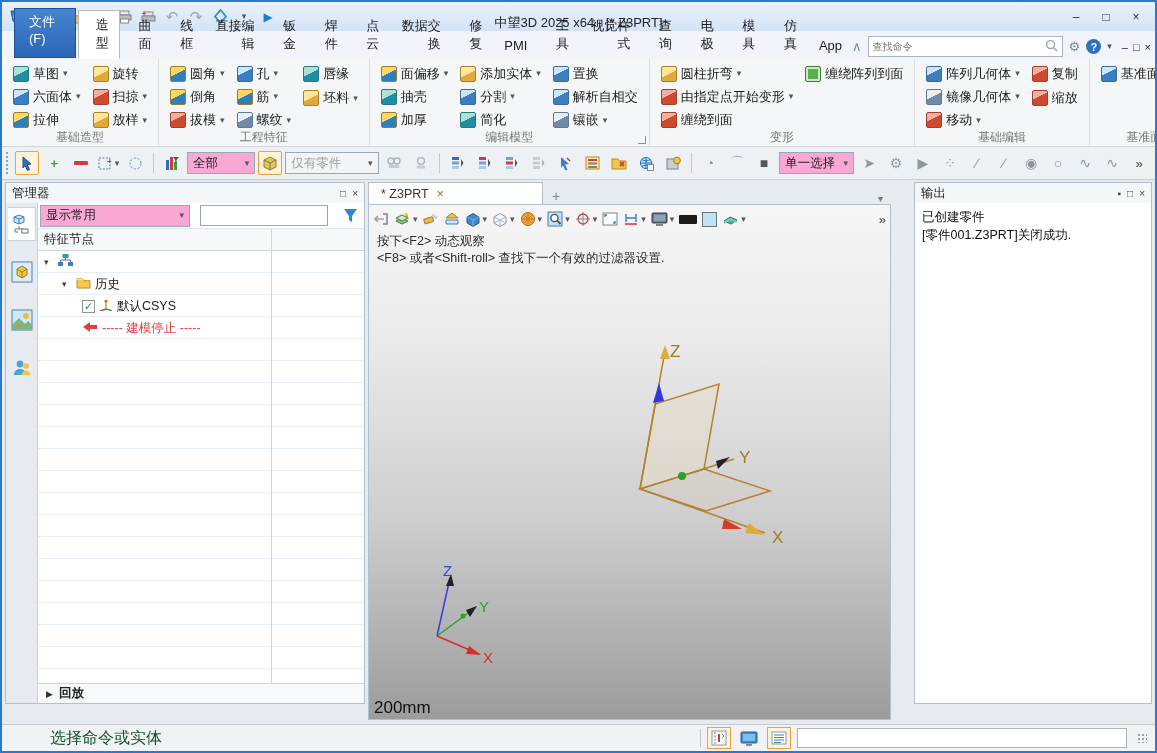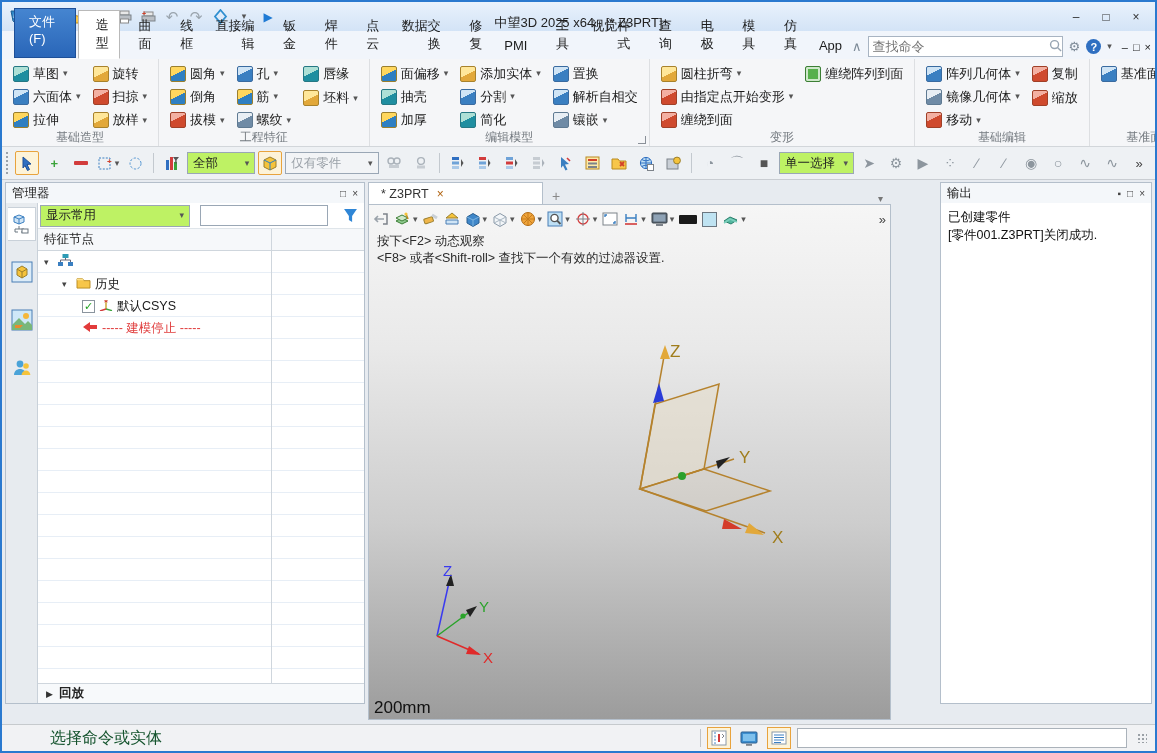--- a/index.html
+++ b/index.html
@@ -17,21 +17,21 @@
   .glyph-undo { color:#9aa4ad; font-size:15px; }
   .glyph-play { color:#1f7ad4; font-size:12px; }
 
   
   .menubar { height:28px; flex:0 0 28px; background:#f1f5fb; display:flex; align-items:flex-end; padding:0 0 0 12px; }
   .menu-file { background:linear-gradient(#4585d0,#2a66b8); color:#fff; font-size:13px; padding:4px 14px 11px; border:1px solid #1d4f98; margin-bottom:1px; }
   .mtab { font-size:13px; color:#1c1c1c; padding:5px 10px 6px; margin-left:2px;text-align:right; }
   .mtab.active { background:#fff; border:1px solid #b9b9b9; border-bottom:1px solid #fff; }
   .menu-right { margin-left:auto; display:flex; align-items:center; gap:6px; padding-right:4px; margin-bottom:2px; }
   .searchbox { width:195px; height:21px; background:#fff; border:1px solid #a8b4c2; display:flex; align-items:center; padding:0 4px; }
-  .searchbox input { border:none; outline:none; flex:1; font-size:13px; color:#444; font-family:inherit; background:transparent; }
+  .searchbox input { border:none; outline:none; flex:1; font-size:10px; color:#444; font-family:inherit; background:transparent; }
   .mini-ic { font-size:13px; color:#7d8density; color:#7d8a97; }
   .help-ic { width:15px; height:15px; border-radius:50%; background:#2f6fc1; color:#fff; font-size:11px; font-weight:bold; display:flex; align-items:center; justify-content:center; }
   .doc-ctrl { font-size:11px; color:#222; display:flex; gap:5px; margin-left:4px; }
 
   
   .ribbon { height:88px; flex:0 0 88px; background:#f5f6f8; border-bottom:1px solid #d2d6da; display:flex; }
   .rgroup { position:relative; border-right:1px solid #dddfe2; padding:3px 8px 14px 8px; display:flex; gap:6px; }
   .rcol { display:flex; flex-direction:column; }
   .ritem { display:flex; align-items:center; gap:4px; height:24px; font-size:13px; color:#1b1b1b; padding:0 3px; white-space:nowrap; }
   .rlabel { position:absolute; bottom:0; left:0; right:0; text-align:center; font-size:12px; color:#73797f; }
@@ -45,21 +45,21 @@
   .ic-red      { background:linear-gradient(155deg,#f3b0a2 0 40%,#cf4a2e 40% 100%); border:1px solid #a04028; }
   .ic-green    { background:linear-gradient(#58b04c 0 100%); border:1px solid #3c7f35; box-shadow:inset 0 0 0 2px #cfe8cb; }
   .ic-grayblue { background:linear-gradient(155deg,#e8eef4 0 45%,#6f8ba6 45% 100%); border:1px solid #5f7astration; border:1px solid #5f7a92; }
 
   
   .seltool { height:33px; flex:0 0 33px; background:#eef1f4; border-bottom:1px solid #c9cdd2; display:flex; align-items:center; padding:0 4px; gap:3px; }
   .drag-dots { width:4px; height:22px; border-left:2px dotted #9aa2aa; margin-right:3px; }
   .tbtn { min-width:24px; height:24px; display:flex; align-items:center; justify-content:center; font-size:13px; gap:1px; }
   .tbtn.hl { border:1px solid #e8a33d; background:#fdf3d8; border-radius:2px; }
   .tsep { width:1px; height:20px; background:#c3c9cf; margin:0 3px; }
-  .combo { height:22px; background:#bef264; border:1px solid #9aa7b5; display:flex; align-items:center; font-size:12.5px; color:#222; padding:0 5px; gap:6px; }
+  .combo { height:22px; background:#f9a8d4; border:1px solid #9aa7b5; display:flex; align-items:center; font-size:12.5px; color:#222; padding:0 5px; gap:6px; }
   .combo .caret { margin-left:auto; }
   .combo.disabled { color:#9aa1a8; background:#f2f4f6; }
   .gi { color:#8d969e; } 
   .ci { font-size:14px; }
 
   
   .main { position:relative; flex:1; background:#e7ebf0; }
   .panel { position:absolute; top:2px; bottom:20px; background:#fff; border:1px solid #b4bfcb; display:flex; flex-direction:column; }
   .phead { height:20px; flex:0 0 20px; display:flex; align-items:center; padding:0 6px; font-size:12.5px; color:#222; background:#f4f7fa; }
   .phead .pbtns { margin-left:auto; display:flex; gap:6px; font-size:10px; color:#444; }
@@ -95,21 +95,21 @@
   .tab-pin { margin-left:auto; color:#777; font-size:10px; padding-right:8px; }
   .viewport { flex:1; position:relative; border:1px solid #b4bfcb; border-top:1px solid #b4bfcb; background:linear-gradient(180deg,#f6f6f6 0%,#e9e9e9 28%,#cdcdcd 62%,#9c9c9c 100%); overflow:hidden; }
   .vtool { position:absolute; top:2px; left:4px; right:4px; height:24px; display:flex; align-items:center; gap:5px; }
   .vic { height:20px; display:flex; align-items:center; gap:2px; }
   .msgs { position:absolute; top:28px; left:8px; font-size:12.5px; color:#2b2b2b; line-height:17px; }
   .scale-label { position:absolute; left:5px; bottom:1px; font-size:17px; color:#111; }
   .csys-svg { position:absolute; left:243px; top:136px; }
   .triad-svg { position:absolute; left:50px; bottom:55px; }
 
   
-  .output { right:3px; width:212px; }
+  .output { right:3px; width:238px; }
   .out-body { flex:1; padding:5px 7px; font-size:12.5px; color:#111; line-height:18px; }
 
   
   .statusbar { height:27px; flex:0 0 27px; background:#f1f2f4; border-top:1px solid #c6cacd; display:flex; align-items:center; padding:0 8px; gap:6px; }
   .status-hint { font-size:16px; color:#14532d;margin-left:40px; }
   .sspacer { flex:1; }
   .ssep { width:1px; height:18px; background:#c0c4c8; }
   .sic { width:24px; height:22px; display:flex; align-items:center; justify-content:center; }
   .sic.box { border:1px solid #e8a33d; background:#fdf3d8; }
   .status-input { width:330px; height:20px; border:1px solid #aab2ba; background:#fff; font-family:inherit; font-size:12px; padding:0 4px; }

